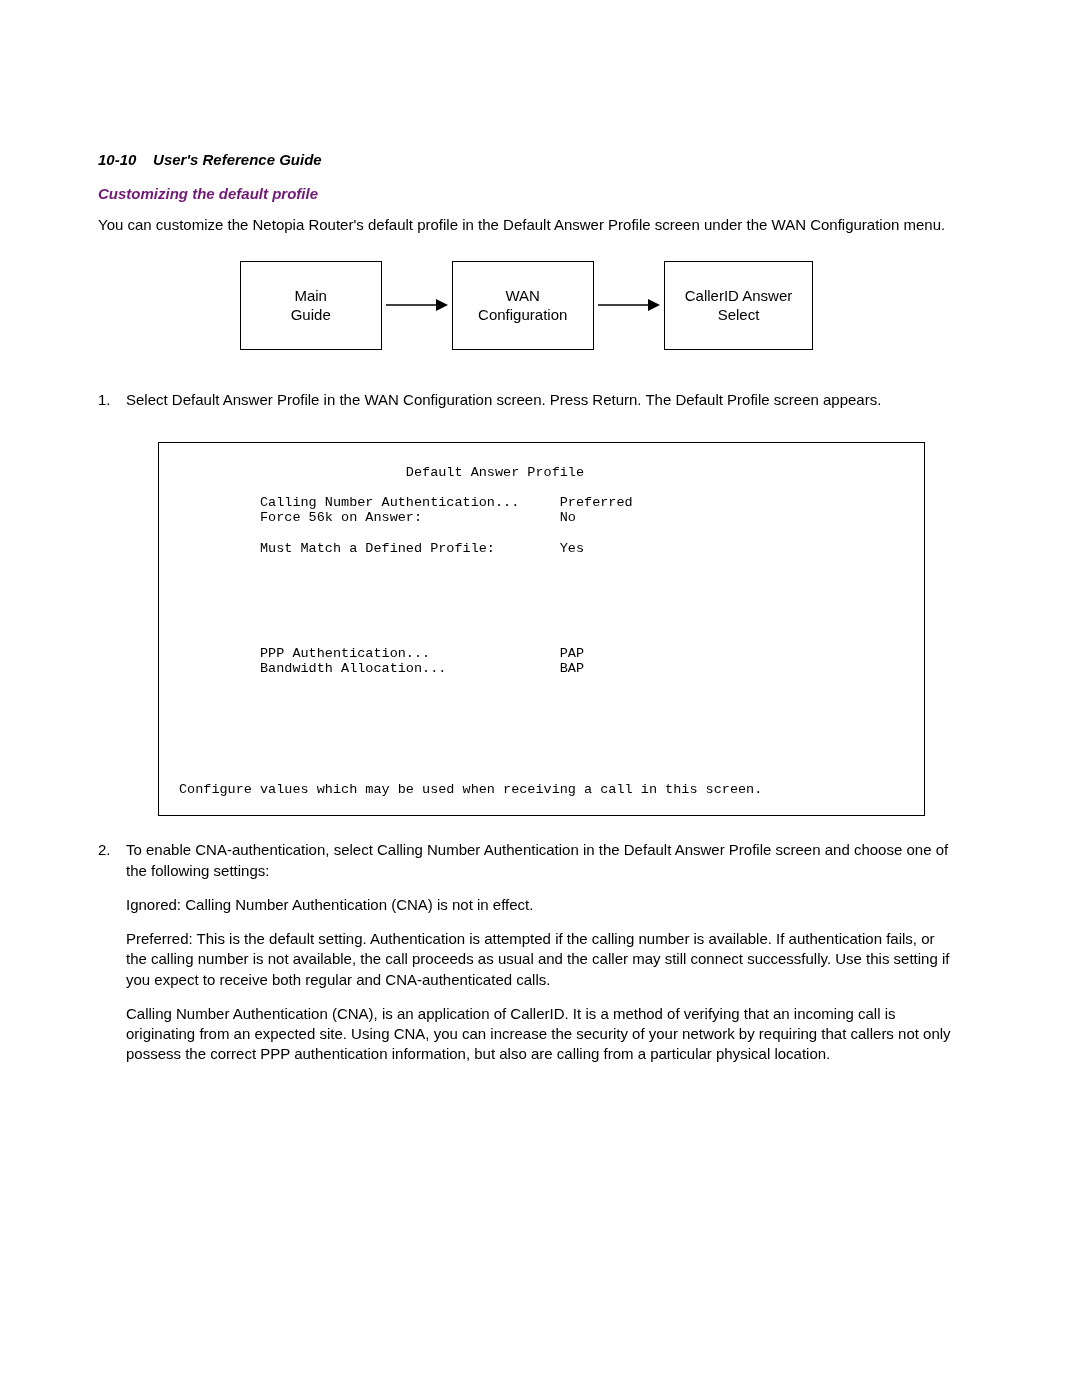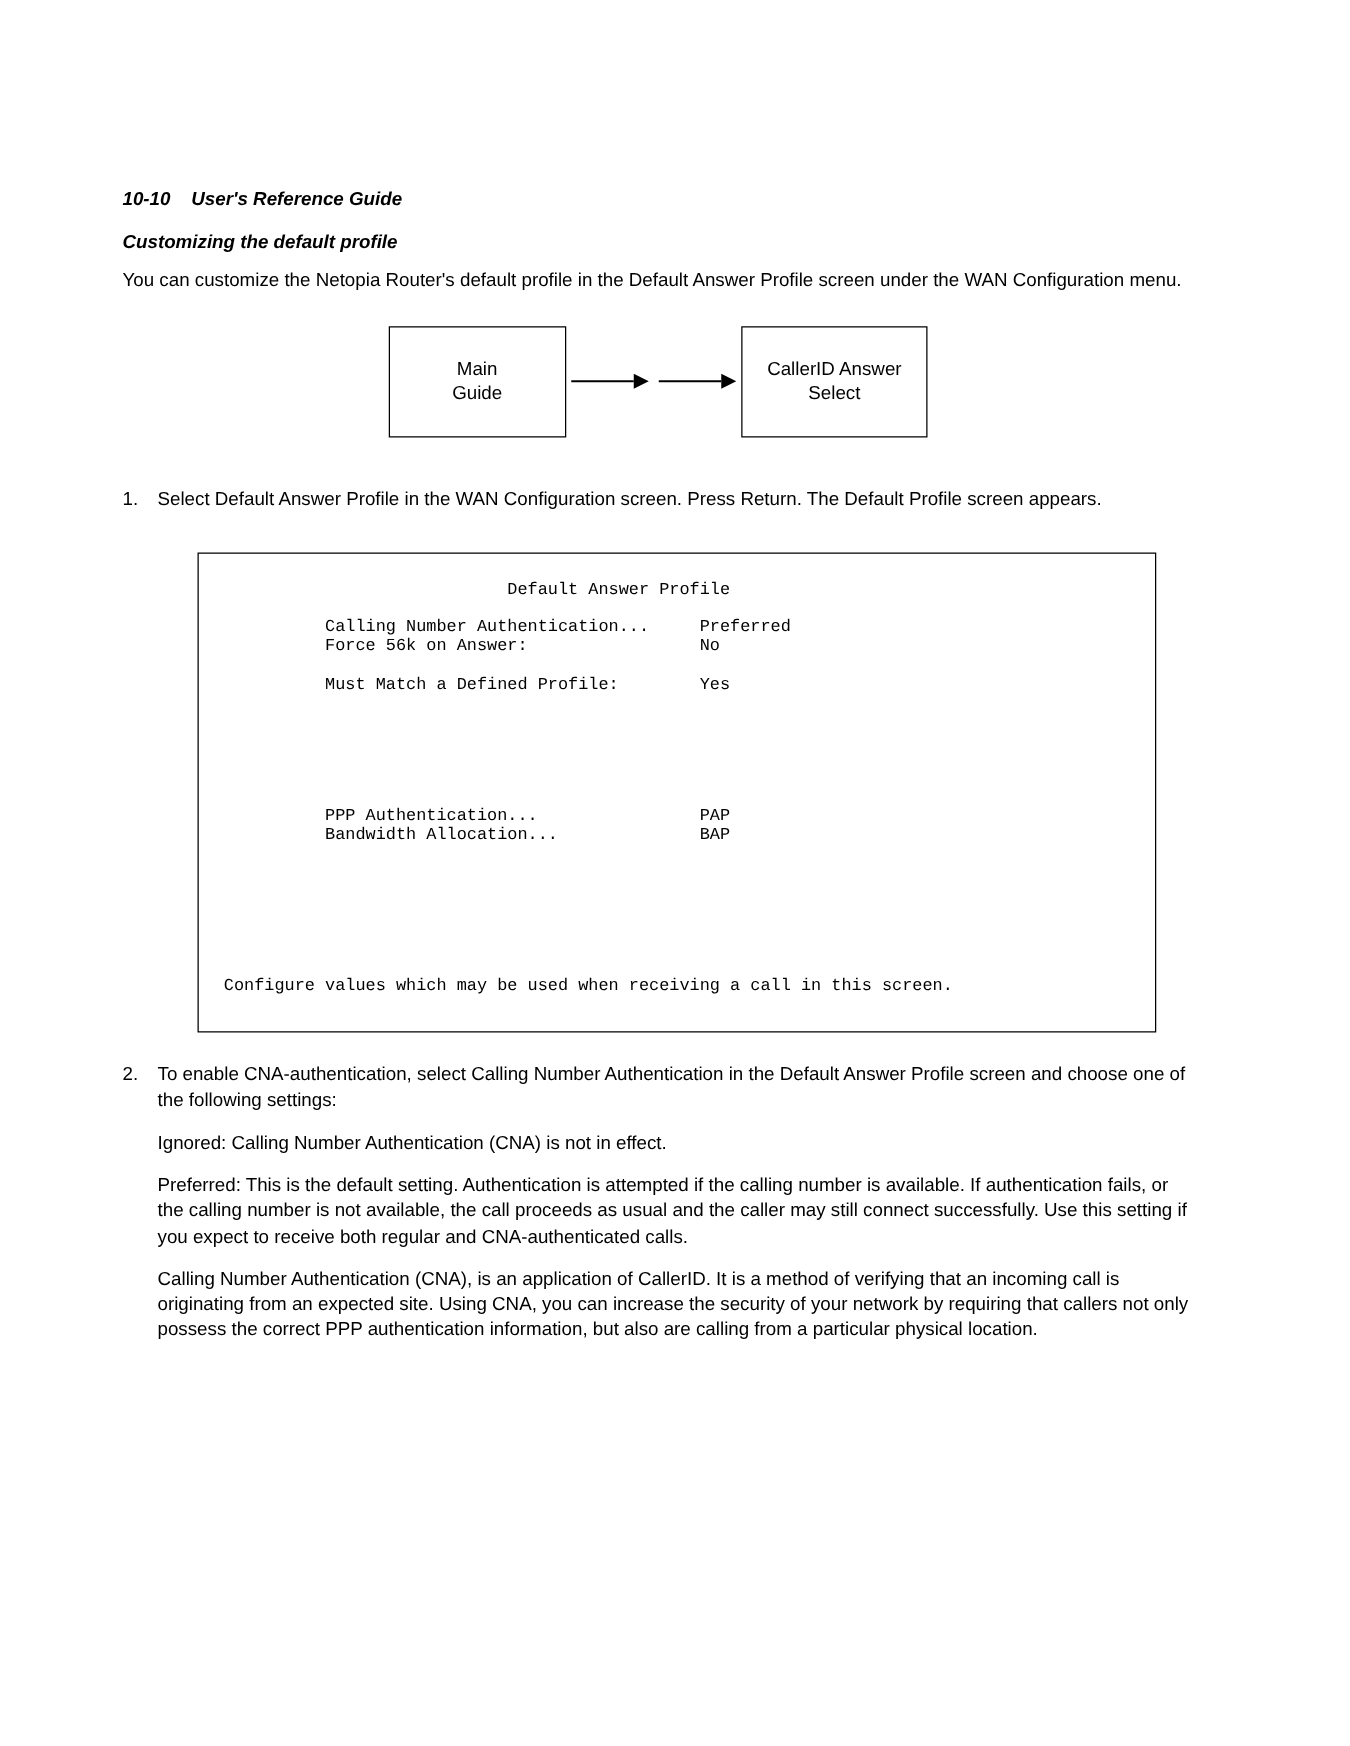--- a/index.html
+++ b/index.html
@@ -20,21 +20,21 @@
   }
   .header-line {
     font-weight: bold;
     font-style: italic;
     font-size: 15px;
     margin-bottom: 14px;
   }
   .section-title {
     font-weight: bold;
     font-style: italic;
-    color: #000000;
+    color: #701a75;
     font-size: 15px;
     margin-bottom: 10px;
   }
   .para {
     margin: 0 0 20px 0;
   }
   .flow-row {
     display: flex;
     align-items: center;
     justify-content: center;
@@ -71,21 +71,21 @@
   }
   .numlist .body {
     flex: 1;
   }
   .numlist .body > p {
     margin: 0 0 14px 0;
   }
   .terminal {
     border: 1.5px solid #000;
     margin: 18px 30px 24px 60px;
-    padding: 22px 20px 28px 20px;
+    padding: 22px 20px 18px 20px;
     box-sizing: border-box;
   }
   .terminal pre {
     font-family: "Courier New", Courier, monospace;
     font-size: 13.5px;
     line-height: 1.12;
     margin: 0;
     white-space: pre;
   }
   .subpara {
@@ -110,20 +110,24 @@
   <div class="flow-row">
     <div class="flow-box">
       <span>Main</span><br>
       <span>Guide</span>
     </div>
     <div class="flow-arrow">
       <svg width="70" height="20">
           <line x1="4" y1="10" x2="54" y2="10" stroke="#000" stroke-width="1.5"></line>
           <polygon points="54,4 66,10 54,16" fill="#000"></polygon>
         </svg>
+    </div>
+    <div class="flow-box">
+      <span>WAN</span><br>
+      <span>Configuration</span>
     </div>
     <div class="flow-arrow">
       <svg width="70" height="20">
           <line x1="4" y1="10" x2="54" y2="10" stroke="#000" stroke-width="1.5"></line>
           <polygon points="54,4 66,10 54,16" fill="#000"></polygon>
         </svg>
     </div>
     <div class="flow-box">
       <span>CallerID Answer</span><br>
       <span>Select</span>

